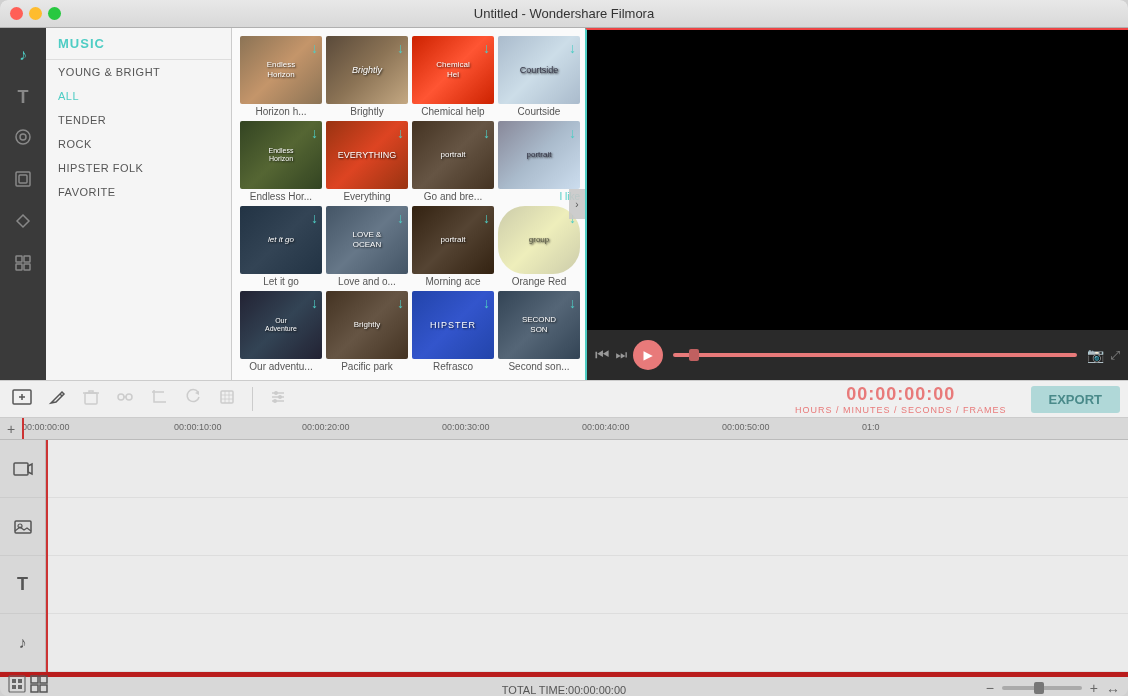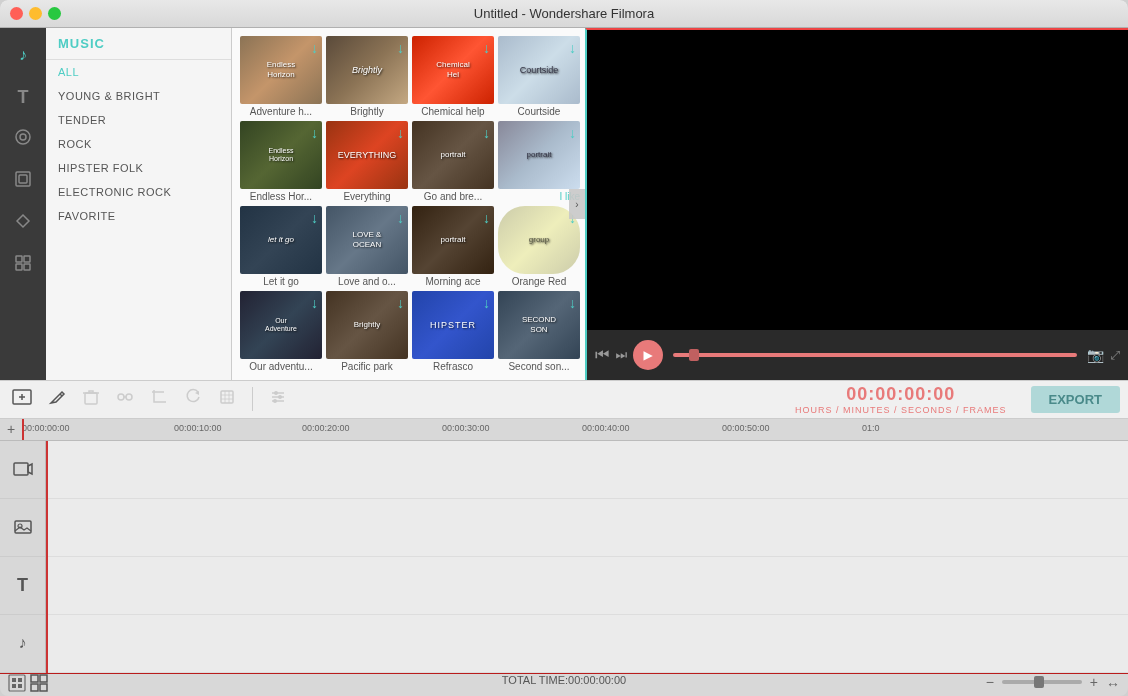--- a/index.html
+++ b/index.html
@@ -396,23 +396,23 @@
       width: 2px;
       height: 100%;
       background: #cc3333;
       z-index: 5;
     }
 
     
     .status-bar {
       height: 28px;
       background: #d8d8d8;
-      border-top: 1px solid #b91c1c;
-      display: flex;
-      align-items: flex-start;
+      border-top: 5px solid #b91c1c;
+      display: flex;
+      align-items: flex-end;
       justify-content: center;
       font-size: 11px;
       color: #555;
       position: relative;
     }
     .status-bar-right {
       position: absolute;
       right: 8px;
       display: flex;
       align-items: center;
@@ -495,40 +495,39 @@
             <rect x="10" y="2" width="6" height="6" rx="0.5" stroke="#888" stroke-width="1.5" fill="none"></rect>
             <rect x="2" y="10" width="6" height="6" rx="0.5" stroke="#888" stroke-width="1.5" fill="none"></rect>
             <rect x="10" y="10" width="6" height="6" rx="0.5" stroke="#888" stroke-width="1.5" fill="none"></rect>
           </svg>
         </span>
       </div>
     </div>
 
     <div class="music-panel">
       <div class="music-panel-header">MUSIC</div>
+      <div class="music-panel-item">YOUNG &amp; BRIGHT</div>
       <div class="music-panel-item active">ALL</div>
-      <div class="music-panel-item">YOUNG &amp; BRIGHT</div>
       <div class="music-panel-item">TENDER</div>
       <div class="music-panel-item">ROCK</div>
       <div class="music-panel-item">HIPSTER FOLK</div>
-      <div class="music-panel-item">ELECTRONIC ROCK</div>
       <div class="music-panel-item">FAVORITE</div>
     </div>
 
     <div class="media-grid-container" style="position:relative;">
 
       <div class="panel-scroll-arrow" style="right:0;top:50%;position:absolute;">›</div>
       <div class="media-grid">
 
         <div class="media-item">
           <div class="media-thumb thumb-birdseye">
             <span class="thumb-text" style="font-size:8px;">Endless<br>Horizon</span>
             <span class="media-download-icon">↓</span>
           </div>
-          <div class="media-label">Adventure h...</div>
+          <div class="media-label">Horizon h...</div>
         </div>
         <div class="media-item">
           <div class="media-thumb thumb-brightly">
             <span class="thumb-text" style="font-size:9px;font-style:italic;">Brightly</span>
             <span class="media-download-icon">↓</span>
           </div>
           <div class="media-label">Brightly</div>
         </div>
         <div class="media-item">
           <div class="media-thumb thumb-chemical">

